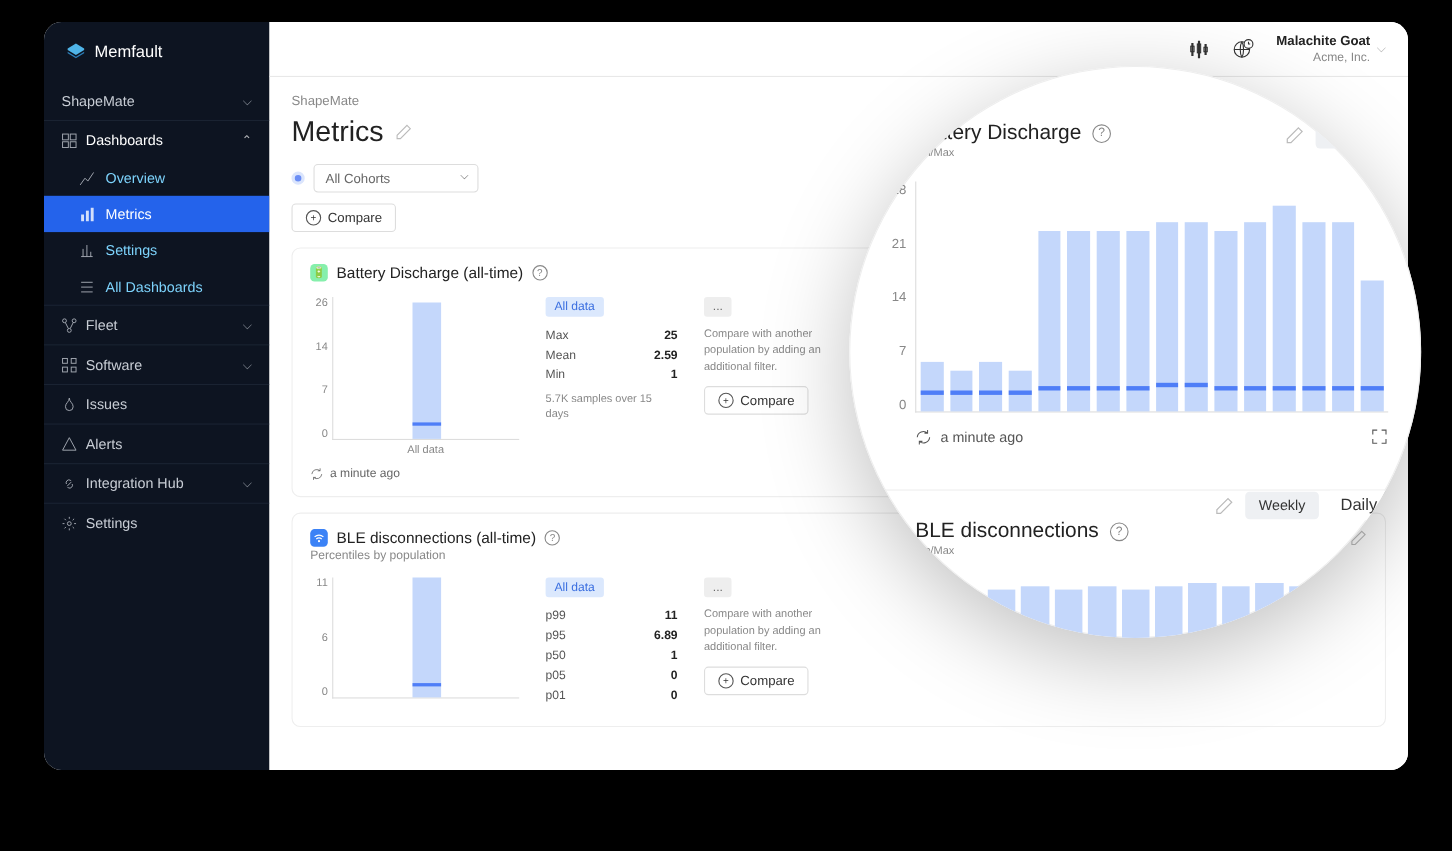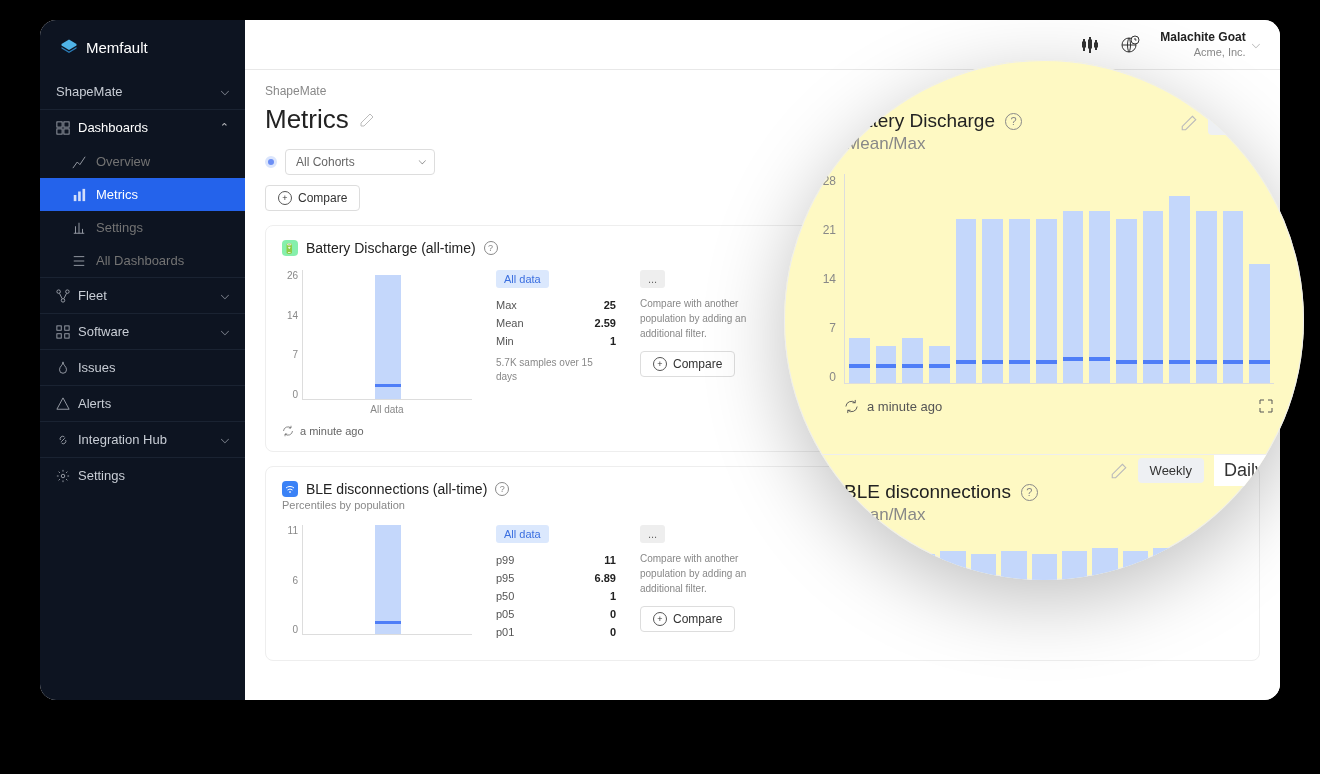--- a/index.html
+++ b/index.html
@@ -5,21 +5,21 @@
 * { box-sizing: border-box; margin: 0; padding: 0; }
 body { font-family: -apple-system, BlinkMacSystemFont, 'Segoe UI', sans-serif; background: #000; width: 1320px; height: 774px; overflow: hidden; position: relative; }
 .app-window { position: absolute; top: 20px; left: 40px; width: 1240px; height: 680px; background: #fff; border-radius: 16px; overflow: hidden; display: flex; box-shadow: 0 20px 60px rgba(0,0,0,0.4); }
 .sidebar { width: 205px; background: #0d1421; color: #fff; display: flex; flex-direction: column; font-size: 13px; }
 .logo { display: flex; align-items: center; gap: 8px; padding: 18px 20px; font-size: 15px; font-weight: 500; }
 .logo-icon { width: 18px; height: 18px; }
 .nav-section { padding: 10px 16px; display: flex; justify-content: space-between; align-items: center; color: #c8cdd5; cursor: pointer; border-top: 1px solid #1a2332; }
 .nav-section.first { border-top: none; }
 .nav-header { padding: 10px 16px; display: flex; justify-content: space-between; align-items: center; cursor: pointer; }
 .nav-header.expanded { border-top: 1px solid #1a2332; }
-.nav-item { padding: 9px 16px 9px 32px; display: flex; align-items: center; gap: 10px; color: #737373; cursor: pointer; }
+.nav-item { padding: 9px 16px 9px 32px; display: flex; align-items: center; gap: 10px; color: #7dd3fc; cursor: pointer; }
 .nav-item.active { background: #2463eb; color: #fff; }
 .nav-item-icon { width: 14px; height: 14px; opacity: 0.8; }
 .nav-section-icon { width: 14px; height: 14px; margin-right: 8px; opacity: 0.8; }
 .nav-left { display: flex; align-items: center; }
 .chevron { font-size: 11px; opacity: 0.7; }
 .main { flex: 1; display: flex; flex-direction: column; background: #fff; }
 .topbar { height: 50px; display: flex; justify-content: flex-end; align-items: center; padding: 0 20px; gap: 20px; border-bottom: 1px solid #e8e8e8; }
 .topbar-icon { width: 20px; height: 20px; cursor: pointer; color: #333; }
 .user-block { text-align: right; font-size: 12px; line-height: 1.3; cursor: pointer; display: flex; align-items: center; gap: 6px; }
 .user-name { font-weight: 600; color: #222; }
@@ -55,42 +55,42 @@
 .stats-col { flex: 0 0 120px; font-size: 11px; }
 .alldata-badge { background: #dbe8fd; color: #3b6fe0; padding: 3px 8px; border-radius: 3px; font-size: 11px; display: inline-block; margin-bottom: 8px; }
 .stat-row { display: flex; justify-content: space-between; padding: 3px 0; color: #555; }
 .stat-val { font-weight: 600; color: #222; }
 .samples-txt { font-size: 10px; color: #888; margin-top: 6px; line-height: 1.4; }
 .compare-col { flex: 0 0 130px; font-size: 11px; }
 .dots-badge { background: #eee; padding: 3px 8px; border-radius: 3px; display: inline-block; margin-bottom: 8px; color: #666; }
 .compare-txt { font-size: 10px; color: #888; line-height: 1.5; margin-bottom: 10px; }
 .expand-icon { position: absolute; bottom: 14px; right: 16px; width: 14px; height: 14px; color: #555; cursor: pointer; }
 
-.zoom-lens { position: absolute; top: 60px; right: 16px; width: 520px; height: 520px; border-radius: 50%; background: #fef9c3; box-shadow: 0 20px 80px rgba(0,0,0,0.25), inset 0 0 0 1px #eee; overflow: hidden; }
+.zoom-lens { position: absolute; top: 60px; right: 28px; width: 520px; height: 520px; border-radius: 50%; background: #ffffff; box-shadow: 0 20px 80px rgba(0,0,0,0.25), inset 0 0 0 1px #eee; overflow: hidden; }
 .zoom-inner { padding: 50px 30px 20px 30px; }
 .zoom-card { margin-bottom: 30px; position: relative; }
 .zoom-title-row { display: flex; align-items: center; gap: 10px; }
 .zoom-title { font-size: 19px; font-weight: 500; color: #222; }
-.zoom-sub { font-size: 17px; color: #888; margin-top: 2px; }
+.zoom-sub { font-size: 10px; color: #888; margin-top: 2px; }
 .zoom-actions { position: absolute; top: 0; right: 0; display: flex; gap: 10px; align-items: center; text-align: right; }
 .range-btn { background: #eef0f3; padding: 5px 12px; border-radius: 4px; font-size: 13px; color: #333; cursor: pointer; }
 .zoom-chart { margin-top: 20px; display: flex; }
 .zoom-yaxis { display: flex; flex-direction: column; justify-content: space-between; height: 210px; font-size: 12px; color: #888; width: 30px; text-align: right; padding-right: 8px; }
 .zoom-plot { flex: 1; height: 210px; border-left: 1px solid #ddd; border-bottom: 1px solid #ddd; display: flex; align-items: flex-end; gap: 6px; padding: 0 4px; position: relative; }
 .zoom-bar-wrap { flex: 1; display: flex; flex-direction: column; align-items: center; height: 100%; justify-content: flex-end; position: relative; }
 .zoom-bar { width: 100%; background: #c4d7fb; position: relative; }
 .zoom-mean { position: absolute; left: 0; right: 0; height: 4px; background: #4f7ef7; }
 .zoom-xlabels { display: flex; margin-left: 30px; font-size: 11px; color: #666; margin-top: 6px; }
 .zoom-xlabels span { flex: 2; text-align: center; }
 .zoom-footer { display: flex; justify-content: space-between; align-items: center; margin-top: 14px; margin-left: 30px; font-size: 13px; color: #555; }
 .zoom-card2 { margin-top: 40px; border-top: 1px solid #eee; padding-top: 26px; position: relative;}
 .zoom-chart2 { margin-top: 16px; display: flex; }
 .zoom-plot2 { flex: 1; height: 80px; display: flex; align-items: flex-end; gap: 5px; padding: 0 4px; border-left: 1px solid #ddd; }
 .zb2 { flex: 1; background: #c4d7fb; }
-.daily-btn { background: #fff; padding: 5px 10px; font-size: 18px; color: #333; }
+.daily-btn { background: #fff; padding: 5px 10px; font-size: 15px; color: #333; }
 </style>
 </head>
 <body>
 
 <div class="app-window">
 
   <div class="sidebar">
     <div class="logo">
       <svg class="logo-icon" viewBox="0 0 24 24">
           <path fill="#4fb4e8" d="M12 2L2 8v2l10 6 10-6V8z"></path>

